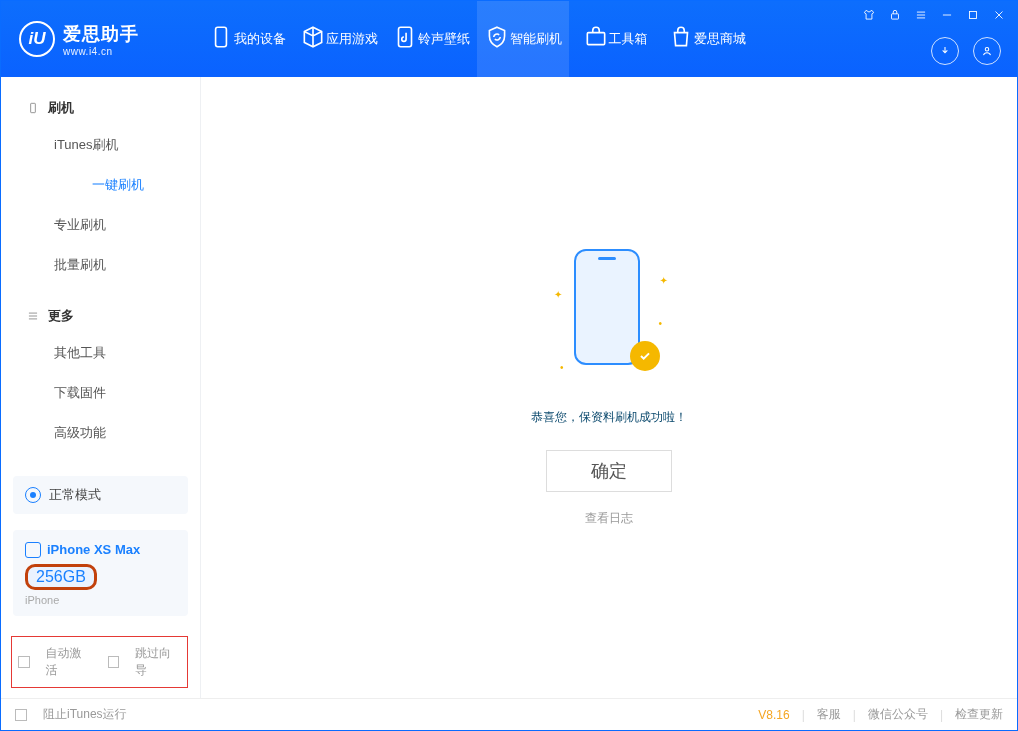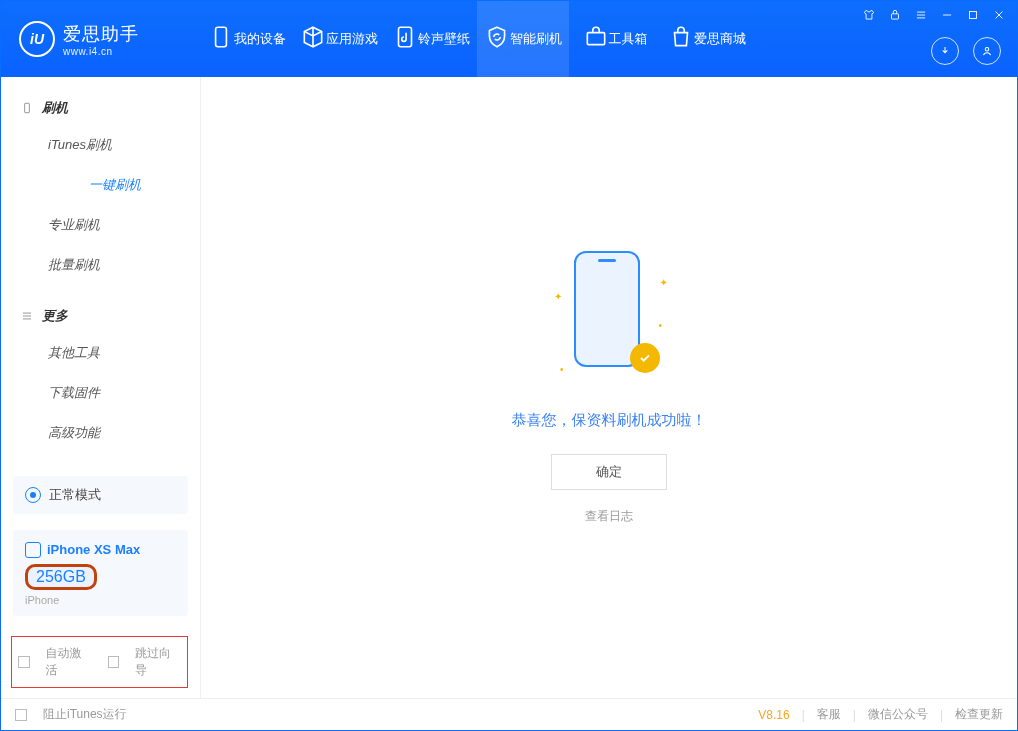--- a/index.html
+++ b/index.html
@@ -1,38 +1,38 @@
 <!DOCTYPE html>
 <html><head>
 <meta charset="utf-8">
 <style>
   * { box-sizing: border-box; margin: 0; padding: 0; font-family: "Microsoft YaHei", Arial, sans-serif; }
   body { background: #fff; }
   .window { width: 1018px; height: 731px; border: 1px solid #0a6cff; display: flex; flex-direction: column; position: relative; }
   .header { height: 76px; background: linear-gradient(to bottom, #0d6efd, #0a62ff); display: flex; align-items: center; color: #fff; position: relative; }
   .logo-wrap { display: flex; align-items: center; padding-left: 18px; width: 200px; }
-  .logo-circle { width: 36px; height: 36px; border-radius: 50%; border: 2px solid #fff; display: flex; align-items: center; justify-content: center; font-style: italic; font-weight: bold; font-size: 14px; }
+  .logo-circle { width: 36px; height: 36px; border-radius: 50%; border: 2px solid #fff; display: flex; align-items: center; justify-content: center; font-style: italic; font-weight: bold; font-size: 17px; }
   .logo-text { margin-left: 8px; }
-  .logo-title { font-size: 18px; font-weight: normal; letter-spacing: 1px; }
+  .logo-title { font-size: 18px; font-weight: bold; letter-spacing: 1px; }
   .logo-sub { font-size: 10px; opacity: .9; letter-spacing: .5px; }
   .tabs { display: flex; height: 100%; }
   .tab { width: 92px; height: 100%; display: flex; align-items: center; justify-content: center; font-size: 13px; cursor: pointer; }
   .tab.active { background: rgba(255,255,255,.12); }
   .tab-icon { width: 26px; height: 26px; margin-bottom: 4px; display:flex; align-items:center; justify-content:center; }
   .tab svg { width: 26px; height: 26px; fill: none; stroke: #fff; stroke-width: 1.5; }
   .win-controls { position: absolute; right: 10px; top: 6px; display: flex; gap: 10px; align-items: center; }
   .win-controls .wc { width: 16px; height: 16px; display: flex; align-items: center; justify-content: center; cursor: pointer; }
   .win-controls svg { width: 14px; height: 14px; stroke: #fff; stroke-width: 1.5; fill: none; }
   .header-right { position: absolute; right: 16px; bottom: 12px; display: flex; gap: 14px; }
   .hr-icon { width: 28px; height: 28px; border: 1.5px solid rgba(255,255,255,.8); border-radius: 50%; display: flex; align-items: center; justify-content: center; cursor: pointer; }
   .hr-icon svg { width: 14px; height: 14px; stroke: #fff; fill: none; stroke-width: 1.8; }
   .body { flex: 1; display: flex; overflow: hidden; }
   .sidebar { width: 200px; border-right: 1px solid #eef0f3; display: flex; flex-direction: column; }
   .side-scroll { flex:1; overflow:auto; }
-  .side-group { padding: 14px 0 0 1px; font-style: italic; }
+  .side-group { padding: 14px 0 0 7px; }
   .side-head { display: flex; align-items: center; gap: 8px; padding: 8px 18px; font-size: 13px; color: #333; font-weight: bold;}
   .side-head svg { width: 14px; height: 14px; stroke: #888; fill:none; stroke-width:1.5;}
   .side-item { padding: 11px 18px 11px 46px; font-size: 13px; color: #555; cursor: pointer; }
   .side-item.active { color: #1a80ff; text-align: center; }
   .side-block { margin: 8px 12px; background: #f5f8fc; border-radius: 4px; padding: 10px 12px; font-size: 13px; color: #444; display:flex; align-items:center; gap:8px;}
   .side-block .ring { width:16px; height:16px; border-radius:50%; border:1.5px solid #1a80ff; position:relative; display:inline-block;}
   .side-block .ring::after{content:""; position:absolute; width:6px; height:6px; background:#1a80ff; border-radius:50%; top:4px; left:4px;}
   .device-block { margin: 8px 12px 12px; background: #f5f8fc; border-radius: 4px; padding: 10px 12px; }
   .device-block .dev-icon { width:16px; height:16px; border:1.5px solid #1a80ff; border-radius:3px; display:inline-block; vertical-align:middle; margin-right:6px;}
   .device-name { font-weight:bold; color:#1a80ff; font-size:13px; }
@@ -42,22 +42,22 @@
   .cb { display:flex; align-items:center; gap:16px; cursor:pointer;}
   .cb-box { width:12px; height:12px; border:1px solid #bbb; display:inline-block;}
   .main { flex:1; display:flex; flex-direction:column; align-items:center; justify-content:center; }
   .phone-graphic { position:relative; width:110px; height:130px; margin-bottom:30px;}
   .phone-body { position:absolute; left:20px; top:0; width:66px; height:116px; border-radius:12px; border:2px solid #2c8dff; background:#eaf3ff;}
   .phone-body::before{content:""; position:absolute; top:6px; left:50%; transform:translateX(-50%); width:18px; height:3px; background:#2c8dff; border-radius:2px;}
   .check-badge{ position:absolute; right:4px; bottom:8px; width:30px; height:30px; background:#f5b800; border-radius:50%; display:flex; align-items:center; justify-content:center;}
   .check-badge svg{width:16px; height:16px; stroke:#fff; stroke-width:3; fill:none;}
   .spark{position:absolute; font-size:10px; color:#f5b800;}
   .spark.s1{left:0; top:40px;} .spark.s2{right:-4px; top:26px;} .spark.s3{left:6px; bottom:6px;} .spark.s4{right:2px; bottom:50px;}
-  .msg { font-size:15px; color:#3b82f6; margin-bottom:24px;}
-  .ok-btn { border:1px solid #ddd; background:#fff; padding:8px 44px; font-size:13px; color:#555; cursor:pointer; margin-bottom:18px;}
+  .msg { font-size:12px; color:#0c4a6e; margin-bottom:24px;}
+  .ok-btn { border:1px solid #ddd; background:#fff; padding:8px 44px; font-size:18px; color:#555; cursor:pointer; margin-bottom:18px;}
   .log-link{ font-size:12px; color:#999; cursor:pointer;}
   .footer { height:32px; border-top:1px solid #eee; display:flex; align-items:center; padding:0 14px; font-size:12px; color:#999;}
   .footer .left{ display:flex; align-items:center; gap:6px;}
   .footer .right{ margin-left:auto; display:flex; align-items:center; gap:12px;}
   .footer .ver{ color:#f5a623;}
   .divider{ color:#ddd; }
 </style>
 </head>
 <body>
 

